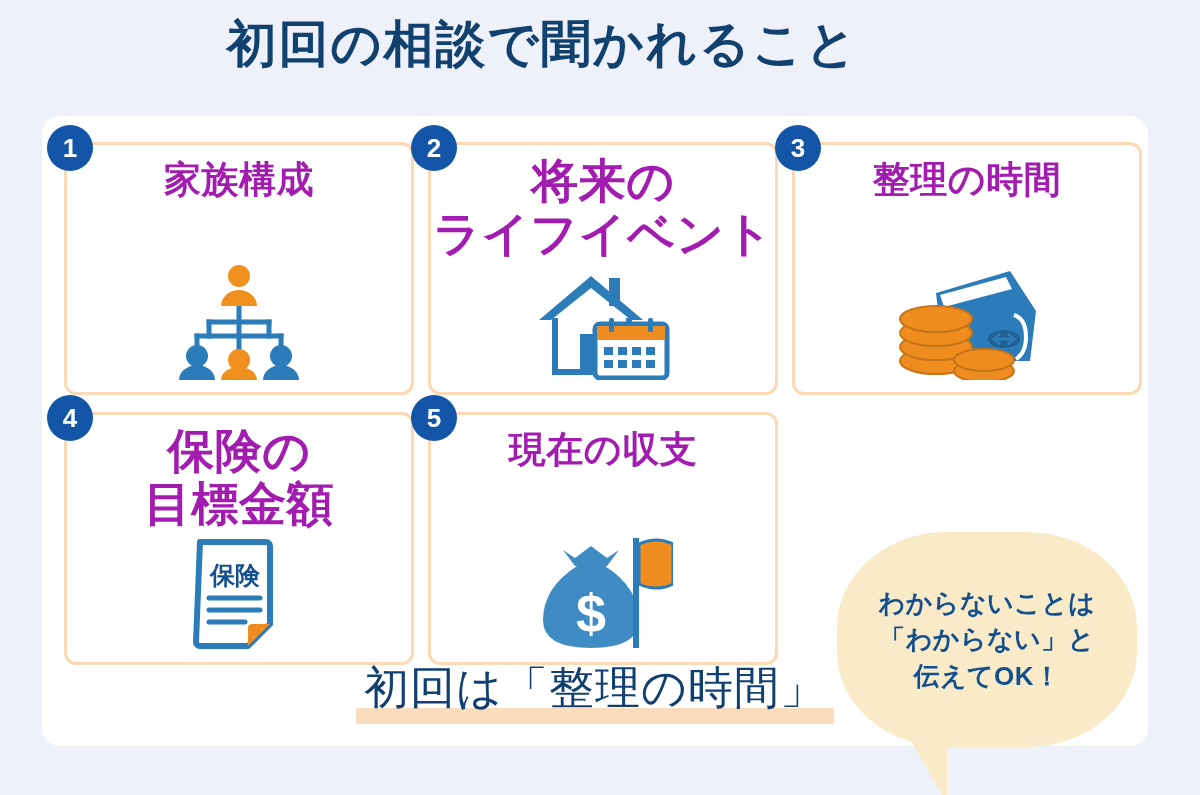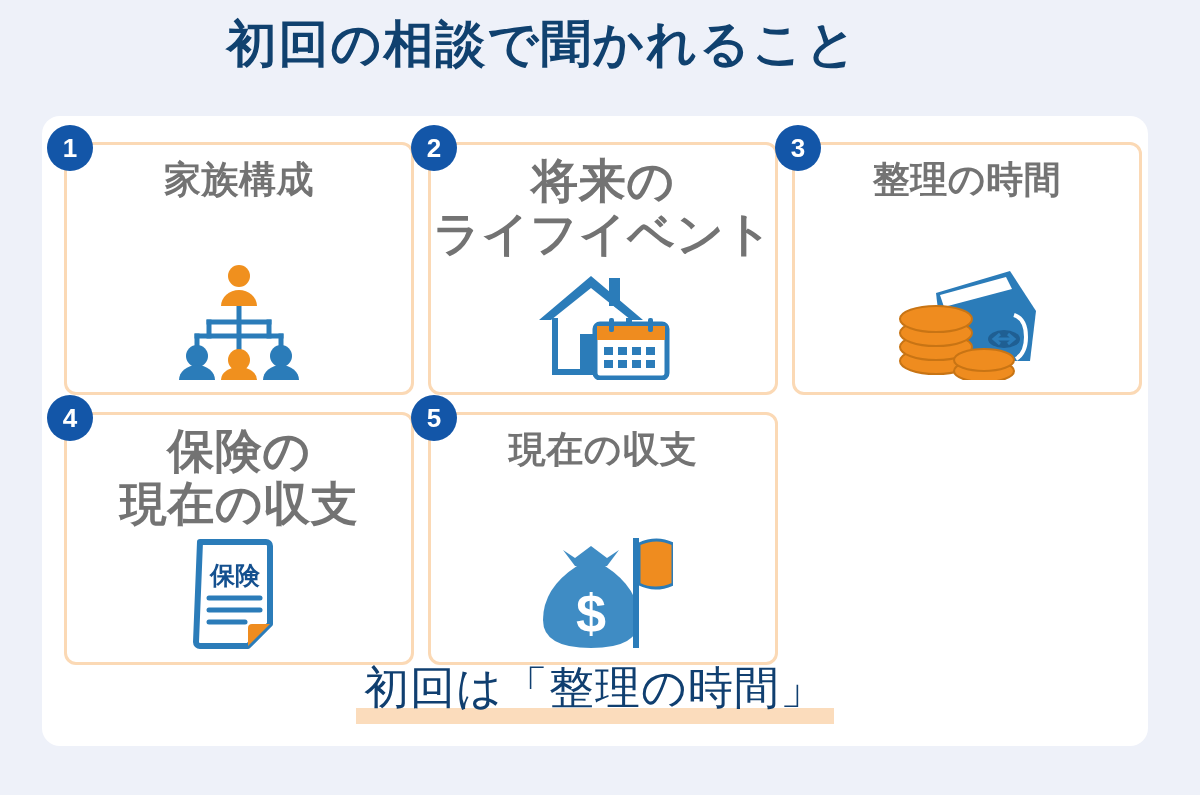--- a/index.html
+++ b/index.html
@@ -75,21 +75,21 @@
   }
 
   .card-title {
     position: absolute;
     left: 0;
     right: 0;
     top: 14px;
     text-align: center;
     font-size: 37px;
     font-weight: bold;
-    color: #737373;
+    color: #a21caf;
     line-height: 1.12;
     letter-spacing: 0.5px;
     white-space: pre-line;
   }
   .card-title.two-line { font-size: 47px; top: 10px; }
 
   .card-icon {
     position: absolute;
     left: 0;
     right: 0;
@@ -263,21 +263,21 @@
           <ellipse cx="92" cy="106" rx="30" ry="11" fill="#ef8c1f" stroke="#c87414" stroke-width="2"></ellipse>
           <ellipse cx="92" cy="95" rx="30" ry="11" fill="#ef8c1f" stroke="#c87414" stroke-width="2"></ellipse>
         </g>
       </svg>
     </div>
   </div>
 
   <div class="card card-r2 card-c1 has-two-line">
     <div class="badge">4</div>
     <div class="card-title two-line">保険の
-現在の収支</div>
+目標金額</div>
     <div class="card-icon">
       <svg width="98" height="112" viewBox="0 0 98 112">
         <path d="M10 4 h66 a4 4 0 0 1 4 4 v78 l-22 22 h-48 a4 4 0 0 1 -4 -4 z" fill="#ffffff" stroke="#2b7cb9" stroke-width="6" stroke-linejoin="round"></path>
         <path d="M80 86 l-22 22 v-18 a4 4 0 0 1 4 -4 z" fill="#ef8c1f"></path>
         <text x="45" y="46" text-anchor="middle" font-family="'Liberation Sans', sans-serif" font-size="25" font-weight="bold" fill="#14508f">保険</text>
         <g stroke="#2b7cb9" stroke-width="5" stroke-linecap="round">
           <path d="M19 60 H 70"></path>
           <path d="M19 72 H 70"></path>
           <path d="M19 84 H 55"></path>
         </g>
@@ -297,18 +297,24 @@
 
         <text x="58" y="100" text-anchor="middle" font-family="'Liberation Sans', sans-serif" font-size="54" font-weight="bold" fill="#ffffff">$</text>
 
         <rect x="100" y="6" width="6" height="110" fill="#2b7cb9"></rect>
 
         <path d="M106 12 q18 -8 34 0 v40 q-18 8 -34 0 z" fill="#ef8c1f" stroke="#2b7cb9" stroke-width="3"></path>
       </svg>
     </div>
   </div>
 
+  <div class="bubble">
+    <div class="bubble-text">わからないことは
+「わからない」と
+伝えてOK！</div>
+    <div class="bubble-tail"></div>
+  </div>
 
   <div class="banner">
     <span class="banner-text">初回は「整理の時間」<span class="banner-highlight"></span></span>
   </div>
 
 </div>
 
 </body></html>

